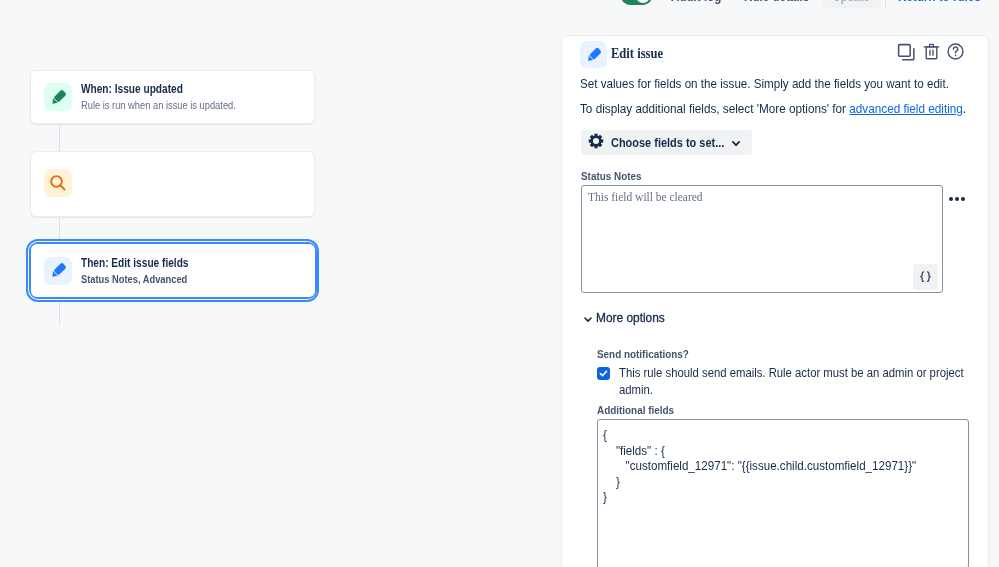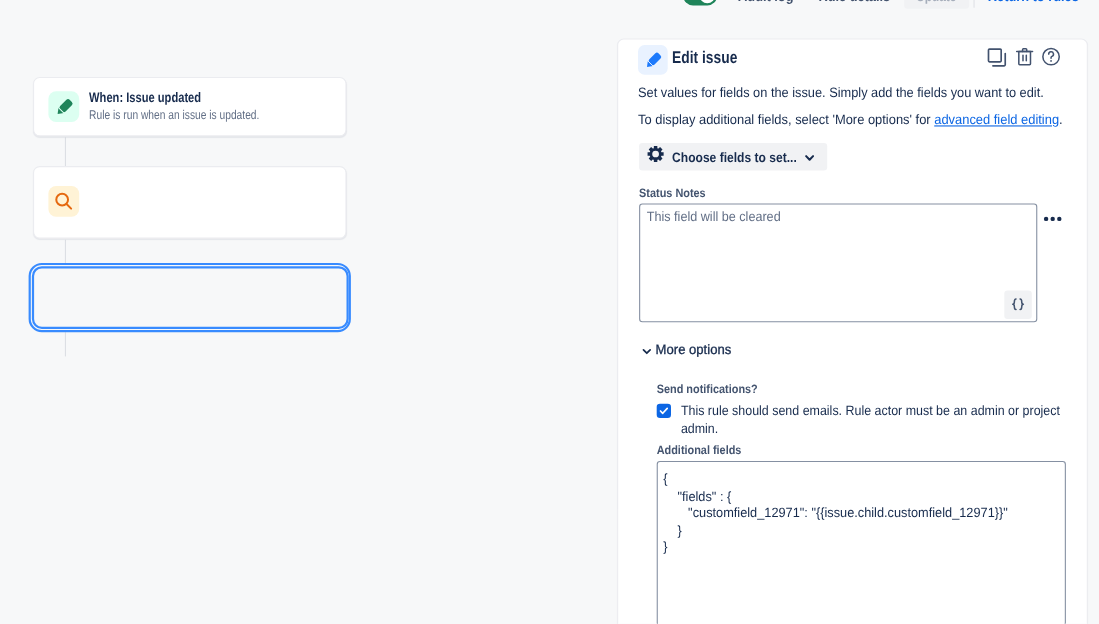--- a/index.html
+++ b/index.html
@@ -33,32 +33,32 @@
 
   .sel{position:absolute;border:2px solid #388BFF;border-radius:9px;}
   .sel2{position:absolute;border:2px solid #388BFF;border-radius:12px;}
 
   .addbtn{position:absolute;background:#F1F2F4;border-radius:3px;height:26px;display:flex;align-items:center;padding:0 6px 0 8px;}
   .addbtn .lbl{font-size:12.5px;font-weight:700;color:#172B4D;margin-left:7px;transform:scaleX(0.83);transform-origin:left;white-space:nowrap;width:83px;}
 
   
   .panel{position:absolute;left:561px;top:35px;width:428px;height:560px;background:#fff;
          border:1px solid #EBECF0;border-radius:6px;box-shadow:0 1px 1px rgba(9,30,66,0.06);overflow:hidden;}
-  .phead{display:flex;align-items:center;padding:5px 23px 0 18px;}
+  .phead{display:flex;align-items:center;padding:5px 23px 0 18px;font-family:Liberation Serif, serif;}
   .phead .pico{width:27px;height:27px;border-radius:6px;background:#E9F2FF;display:flex;align-items:center;justify-content:center;flex:none;}
   .phead .ptitle{font-size:15.5px;font-weight:700;color:#172B4D;margin-left:4px;transform:scaleX(0.81) translateY(-2px);transform-origin:left;white-space:nowrap;}
   .phead .spacer{flex:1;}
   .hicon{margin-left:5px;cursor:pointer;display:flex;align-self:flex-start;margin-top:1px;}
   .pdesc{font-size:12.4px;color:#172B4D;line-height:17px;margin:8px 0 0 18px;width:440px;white-space:nowrap;transform:scaleX(0.938);transform-origin:left;}
   .pdesc a{color:#0C66E4;text-decoration:underline;}
   .chooser{margin:12px 16px 0 19px;display:inline-flex;align-items:center;background:#F1F2F4;border-radius:3px;height:25px;padding:0 9px 0 7px;}
   .chooser .cl{font-size:12.4px;font-weight:700;color:#172B4D;margin-left:7px;transform:scaleX(0.885);transform-origin:left;white-space:nowrap;width:113px;}
   .chooser .cv{margin-left:5px;display:flex;}
   .flabel{font-size:11px;font-weight:700;color:#44546F;margin:15px 0 3px 19px;transform:scaleX(0.9);transform-origin:left;}
-  .tawrap{position:relative;margin:0 16px 0 19px;}
+  .tawrap{position:relative;margin:0 16px 0 19px;font-family:Liberation Serif, serif;}
   .ta{width:362px;height:108px;border:1px solid #8590A2;border-radius:3px;background:#fff;position:relative;}
   .ta .ph{position:absolute;left:6px;top:4px;font-size:12.4px;color:#626F86;transform:scaleX(0.925);transform-origin:left;white-space:nowrap;}
   .brace{position:absolute;right:4px;bottom:2px;width:25px;height:26px;background:#F1F2F4;border-radius:3px;
          display:flex;align-items:center;justify-content:center;}
   .dots{position:absolute;left:368px;top:12px;display:flex;gap:2px;}
   .dots i{width:4px;height:4px;border-radius:50%;background:#172B4D;display:block;}
   .more{display:flex;align-items:center;margin:16px 0 16px 19px;}
   .more .ml{font-size:12.4px;font-weight:400;-webkit-text-stroke:0.3px #172B4D;color:#172B4D;margin-left:1px;transform:scaleX(0.96);transform-origin:left;white-space:nowrap;}
   .sendlbl{font-size:11px;font-weight:700;color:#44546F;margin:22px 0 0 35px;transform:scaleX(0.9);transform-origin:left;}
   .cbrow{display:flex;margin:5px 0 0 35px;width:430px;}
@@ -109,20 +109,35 @@
       <div class="ico" style="background:#FFF3D6;align-self:flex-start;margin-top:17px">
         <svg width="20" height="20" viewBox="0 0 24 24" fill="none" stroke="#E56910" stroke-width="2.2" stroke-linecap="round">
             <circle cx="10.2" cy="10.2" r="6.4"></circle>
             <path d="M15.0 15.0 20.0 20.0"></path>
           </svg>
       </div>
     </div>
 
     <div class="sel2" style="left:26px;top:223px;width:293px;height:63px"></div>
     <div class="sel" style="left:29px;top:226px;width:288px;height:57px"></div>
+    <div class="card" style="left:31px;top:228px;width:284px;height:53px;border:none;box-shadow:none">
+      <div class="ico" style="background:#E9F2FF">
+        <svg width="21" height="21" viewBox="0 0 24 24" fill="#1D7AFC">
+            <g transform="rotate(45 12 12)">
+              <rect x="8.0" y="2.6" width="8.0" height="14.0" rx="2.4"></rect>
+              <path d="M8.0 16.6h8.0L12 21.9z"></path>
+              <path d="M8.0 16.6h8.0" stroke="#E9F2FF" stroke-width="1.0" fill="none"></path>
+            </g>
+          </svg>
+      </div>
+      <div class="txt">
+        <div class="t">Then: Edit issue fields</div>
+        <div class="s b">Status Notes, Advanced</div>
+      </div>
+    </div>
 
   </div>
 
   <div class="panel">
     <div class="phead">
       <div class="pico">
         <svg width="20" height="20" viewBox="0 0 24 24" fill="#1D7AFC">
             <g transform="rotate(45 12 12)">
               <rect x="8.0" y="2.6" width="8.0" height="14.0" rx="2.4"></rect>
               <path d="M8.0 16.6h8.0L12 21.9z"></path>

